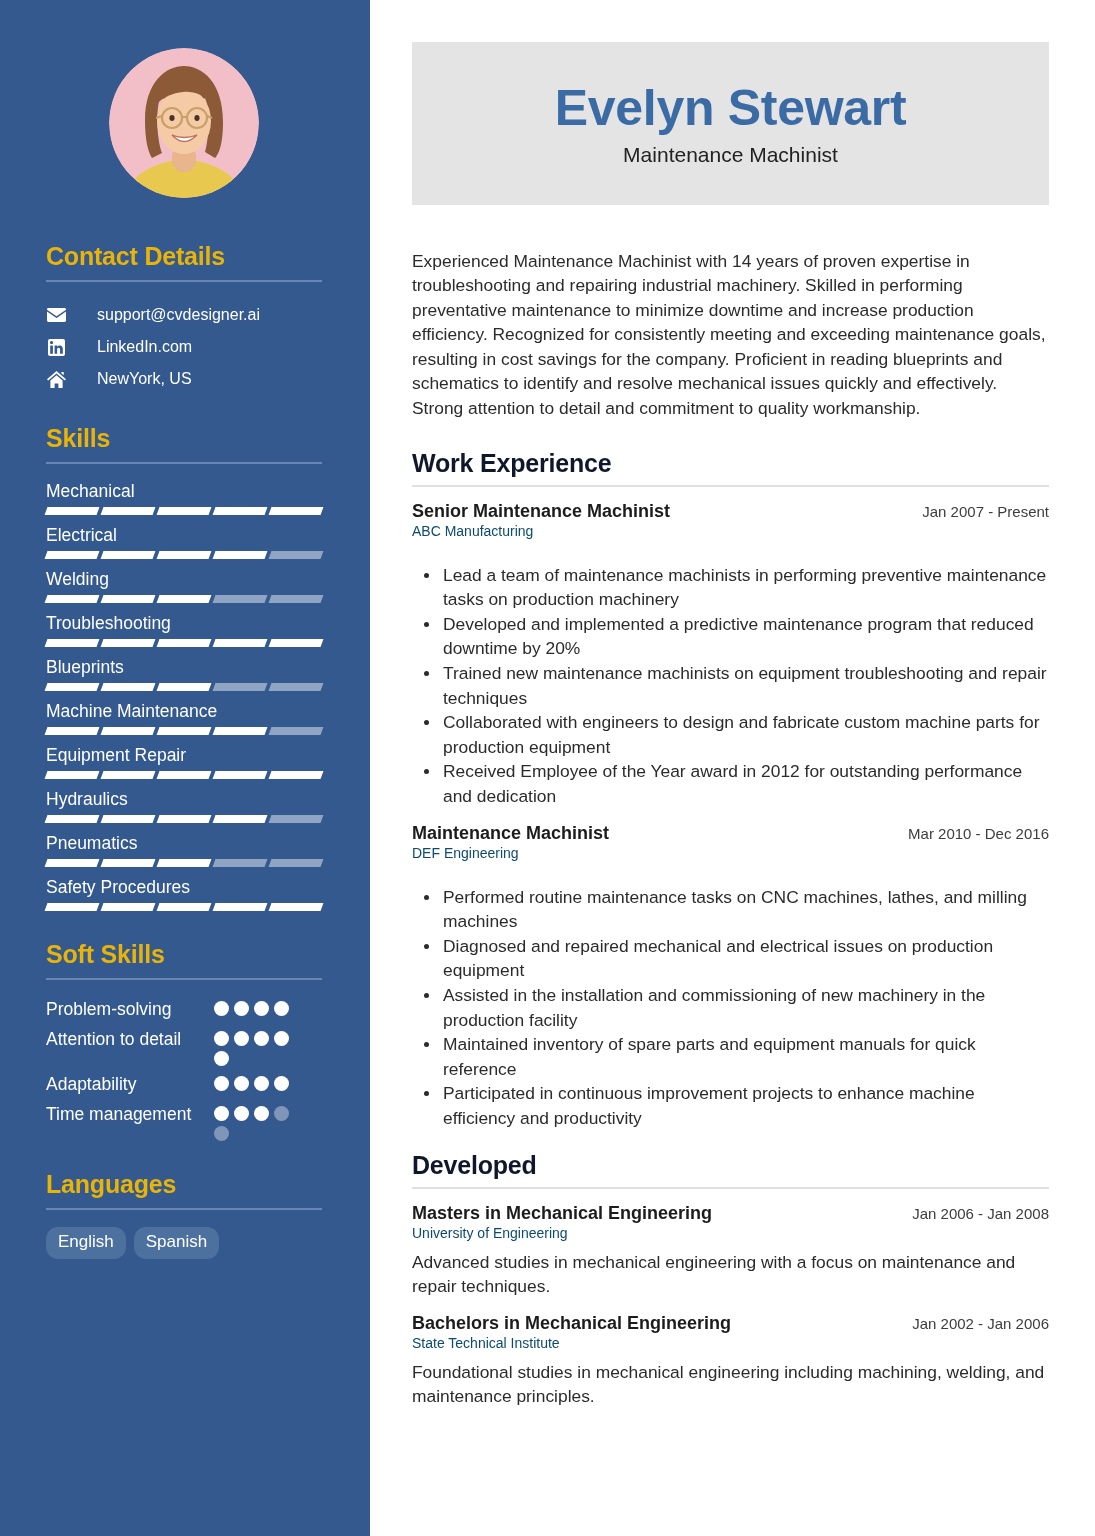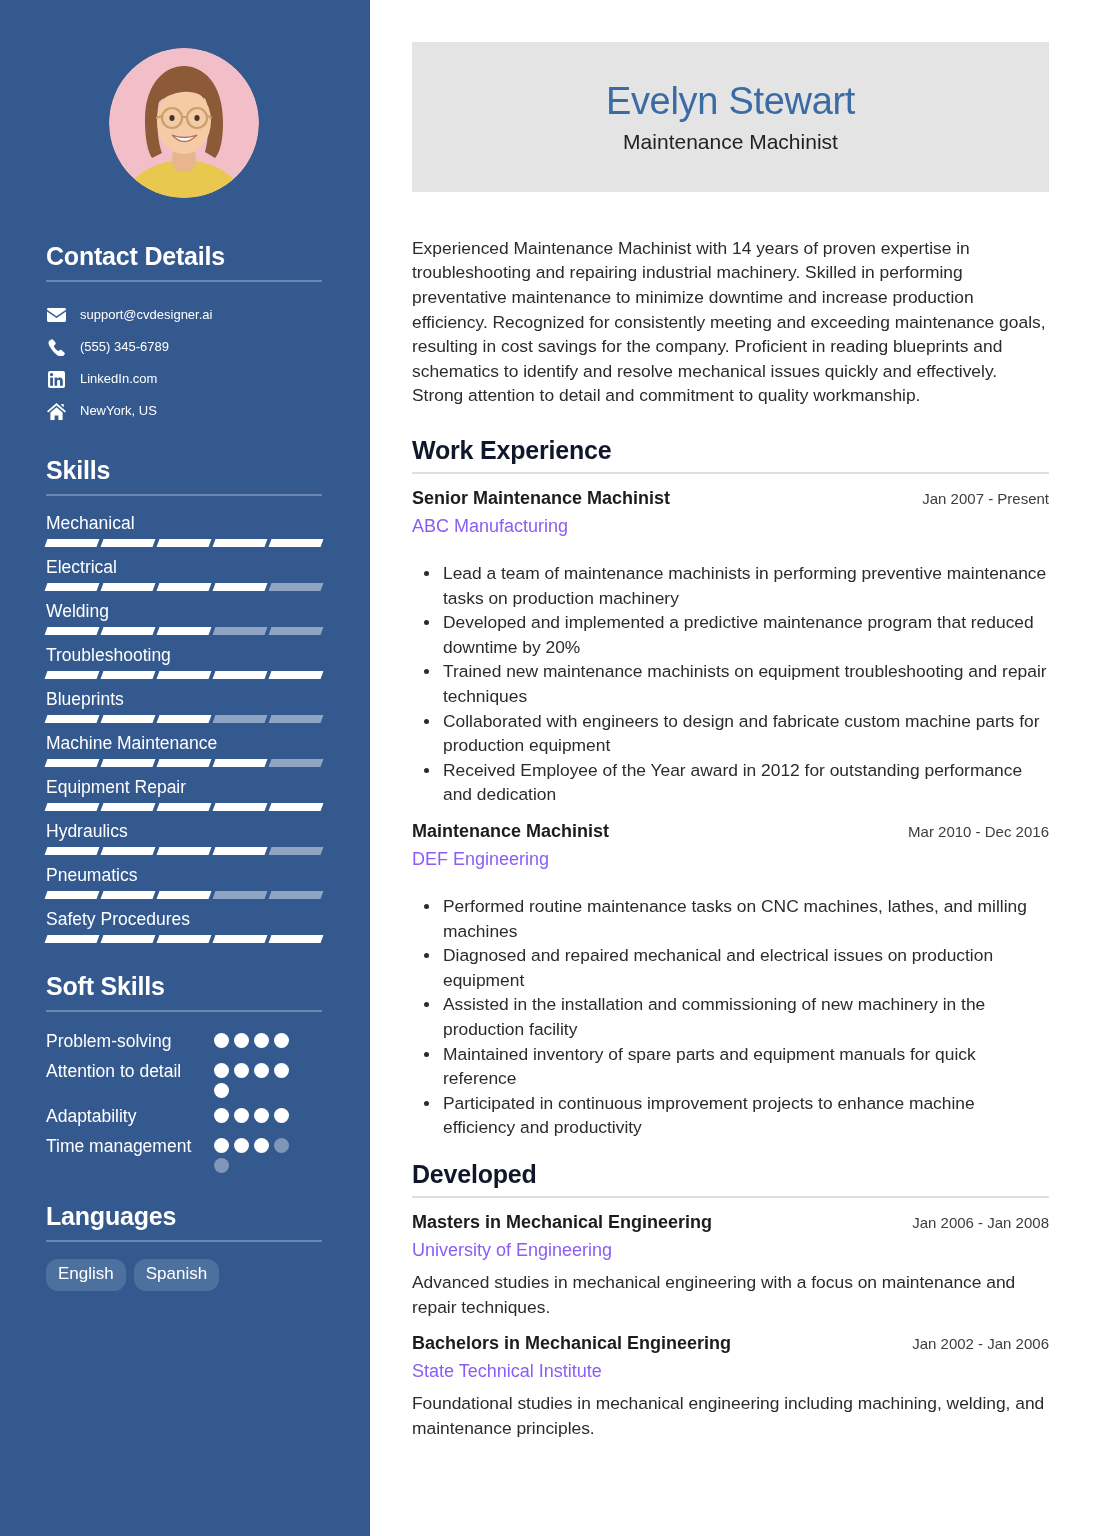--- a/index.html
+++ b/index.html
@@ -20,37 +20,37 @@
     color:#ffffff;
     padding:48px 48px 0 46px;
   }
   .avatar-wrap { display:flex; justify-content:center; margin-bottom:44px; }
   .avatar { width:150px; height:150px; border-radius:50%; overflow:hidden; display:block; }
 
   .side-heading {
     font-size:25px;
     font-weight:bold;
     letter-spacing:-0.2px;
-    color:#ffffff;
+    color:#eab308;
     margin-bottom:9px;
   }
   .side-rule {
     height:2px;
     background:#7c97bd;
     opacity:.75;
     margin-bottom:17px;
   }
   .side-block { margin-bottom:29px; }
 
   
   .contact-row {
     display:flex;
     align-items:center;
-    gap:13px;
-    font-size:13px;
+    gap:30px;
+    font-size:16px;
     line-height:32px;
     color:#ffffff;
   }
   .contact-ico { width:21px; display:flex; align-items:center; justify-content:center; flex:0 0 21px; }
   .contact-ico svg { display:block; fill:#ffffff; }
 
   
   .skill-name { font-size:17.5px; color:#ffffff; margin-bottom:5px; margin-top:10px; }
   .skill-name.first { margin-top:0; }
   .bar { display:flex; gap:4px; height:8px; margin-bottom:3px; }
@@ -102,22 +102,22 @@
     padding:42px 46px 0 42px;
     background:#ffffff;
   }
   .name-band {
     background:#e4e4e4;
     text-align:center;
     padding:40px 10px 38px;
     margin-bottom:44px;
   }
   .name {
-    font-size:38px;
-    font-weight:normal;
+    font-size:50px;
+    font-weight:bold;
     color:#3a6ba5;
     line-height:1.05;
     letter-spacing:-0.3px;
   }
   .role {
     font-size:21px;
     color:#222222;
     margin-top:8px;
   }
 
@@ -140,21 +140,21 @@
 
   .entry { margin-bottom:14px; }
   .entry-head {
     display:flex;
     justify-content:space-between;
     align-items:baseline;
     gap:8px;
   }
   .entry-title { font-size:18px; font-weight:bold; color:#1c1c1c; }
   .entry-date { font-size:15px; color:#3d3d3d; white-space:nowrap; }
-  .entry-org { font-size:18px; color:#8b5cf6; margin-top:7px; }
+  .entry-org { font-size:14px; color:#0c4a6e; margin-top:1px; }
   .entry-desc { font-size:17.4px; line-height:24.6px; color:#2b2b2b; margin-top:9px; }
 
   ul.bullets { list-style:none; margin-top:24px; }
   ul.bullets li {
     position:relative;
     padding-left:31px;
     font-size:17.4px;
     line-height:24.6px;
     color:#2b2b2b;
     margin-bottom:0px;
@@ -217,28 +217,20 @@
 
     <div class="contact-row">
       <span class="contact-ico">
         <svg width="19" height="14" viewBox="0 0 19 14">
             <path d="M0 1.4A1.4 1.4 0 011.4 0h16.2A1.4 1.4 0 0119 1.4v.3L9.5 8.2 0 1.7zM0 3.6l9.1 6.2a.8.8 0 00.9 0L19 3.6v9A1.4 1.4 0 0117.6 14H1.4A1.4 1.4 0 010 12.6z"></path>
           </svg>
       </span>
       <span>support@cvdesigner.ai</span>
     </div>
 
-    <div class="contact-row">
-      <span class="contact-ico">
-        <svg width="17" height="17" viewBox="0 0 17 17">
-            <path d="M3.2.6a1.6 1.6 0 012.2.3l2 2.6a1.6 1.6 0 01-.2 2.1l-1 .9c-.3.3-.4.6-.2 1 .5 1.2 1.6 2.7 2.7 3.6.9.8 1.5 1.1 1.9.8l1.1-.8a1.6 1.6 0 012.1.1l2.4 2.2a1.6 1.6 0 01.1 2.3l-1 1c-1 1-2.5 1.2-3.9.5-2.3-1-4.6-2.9-6.4-5C3.3 10 1.6 7.5.8 5.4.2 3.9.5 2.5 1.5 1.6z"></path>
-          </svg>
-      </span>
-      <span>(555) 345-6789</span>
-    </div>
 
     <div class="contact-row">
       <span class="contact-ico">
         <svg width="17" height="17" viewBox="0 0 17 17">
             <rect width="17" height="17" rx="2" fill="#fff"></rect>
             <rect x="2.2" y="6.6" width="2.7" height="8.2" fill="#33598f"></rect>
             <circle cx="3.55" cy="3.6" r="1.6" fill="#33598f"></circle>
             <path d="M6.6 6.6h2.6v1.1c.4-.7 1.3-1.3 2.5-1.3 2 0 3.1 1.2 3.1 3.6v4.8h-2.7v-4.3c0-1.1-.4-1.8-1.4-1.8-.8 0-1.3.5-1.5 1.1-.1.2-.1.5-.1.8v4.2H6.6z" fill="#33598f"></path>
           </svg>
       </span>

